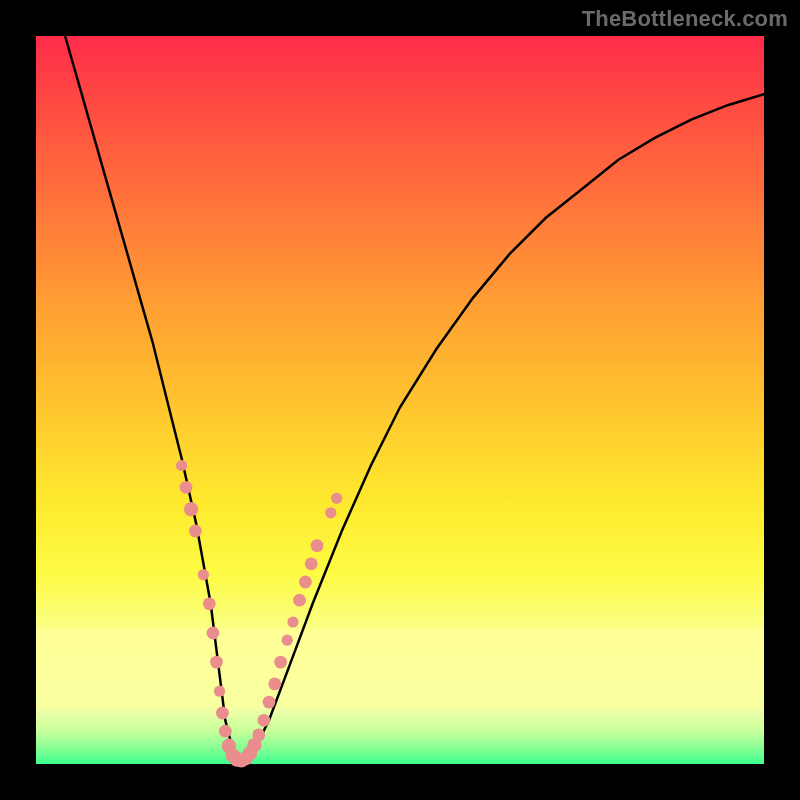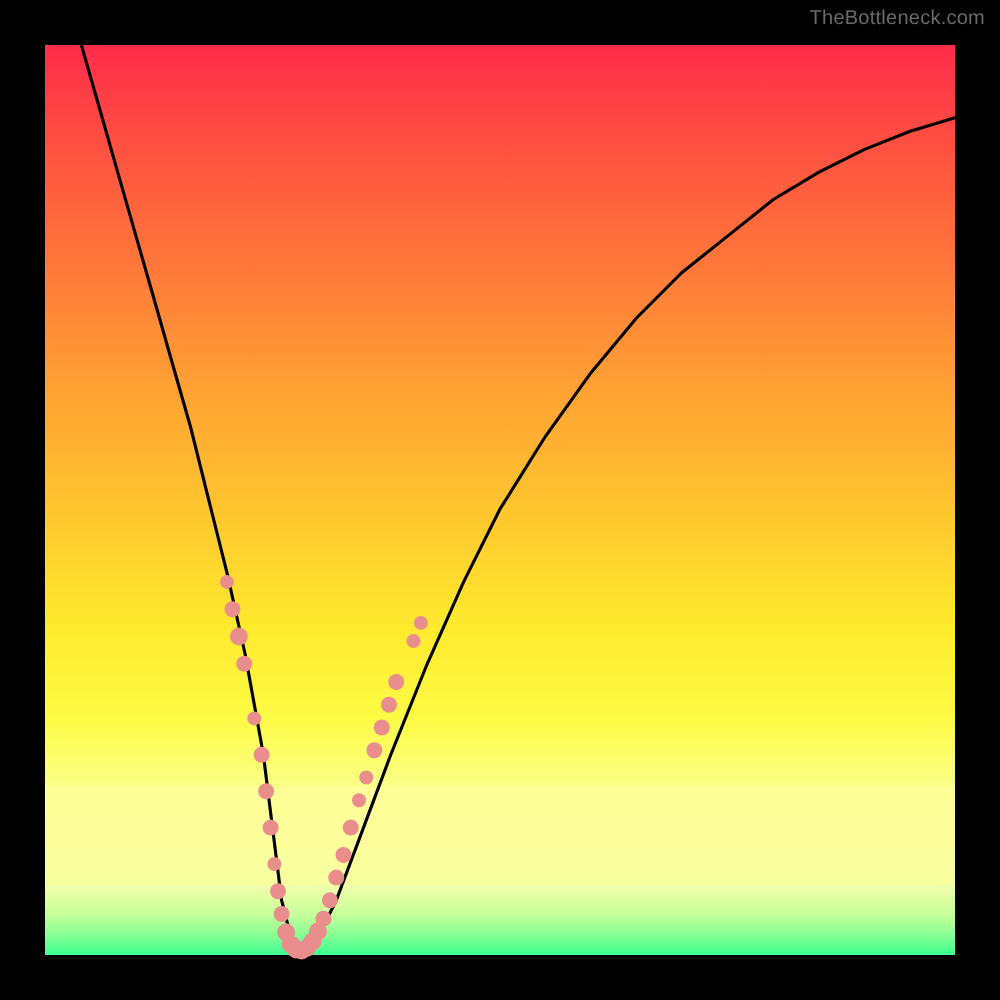--- a/index.html
+++ b/index.html
@@ -48,22 +48,22 @@
       #f0ffaa 0%,
       #c8ff9a 40%,
       #88ff95 70%,
       #3dff8e 100%);
   }
   .attribution {
     position: absolute;
     top: 6px;
     right: 12px;
     color: #6a6a6a;
-    font-size: 16px;
-    font-weight: 400;
+    font-size: 22px;
+    font-weight: 700;
     letter-spacing: 0.2px;
   }
   svg.curve {
     position: absolute;
     left: 0; top: 0;
     width: 100%; height: 100%;
     overflow: visible;
   }
 </style>
 </head>

